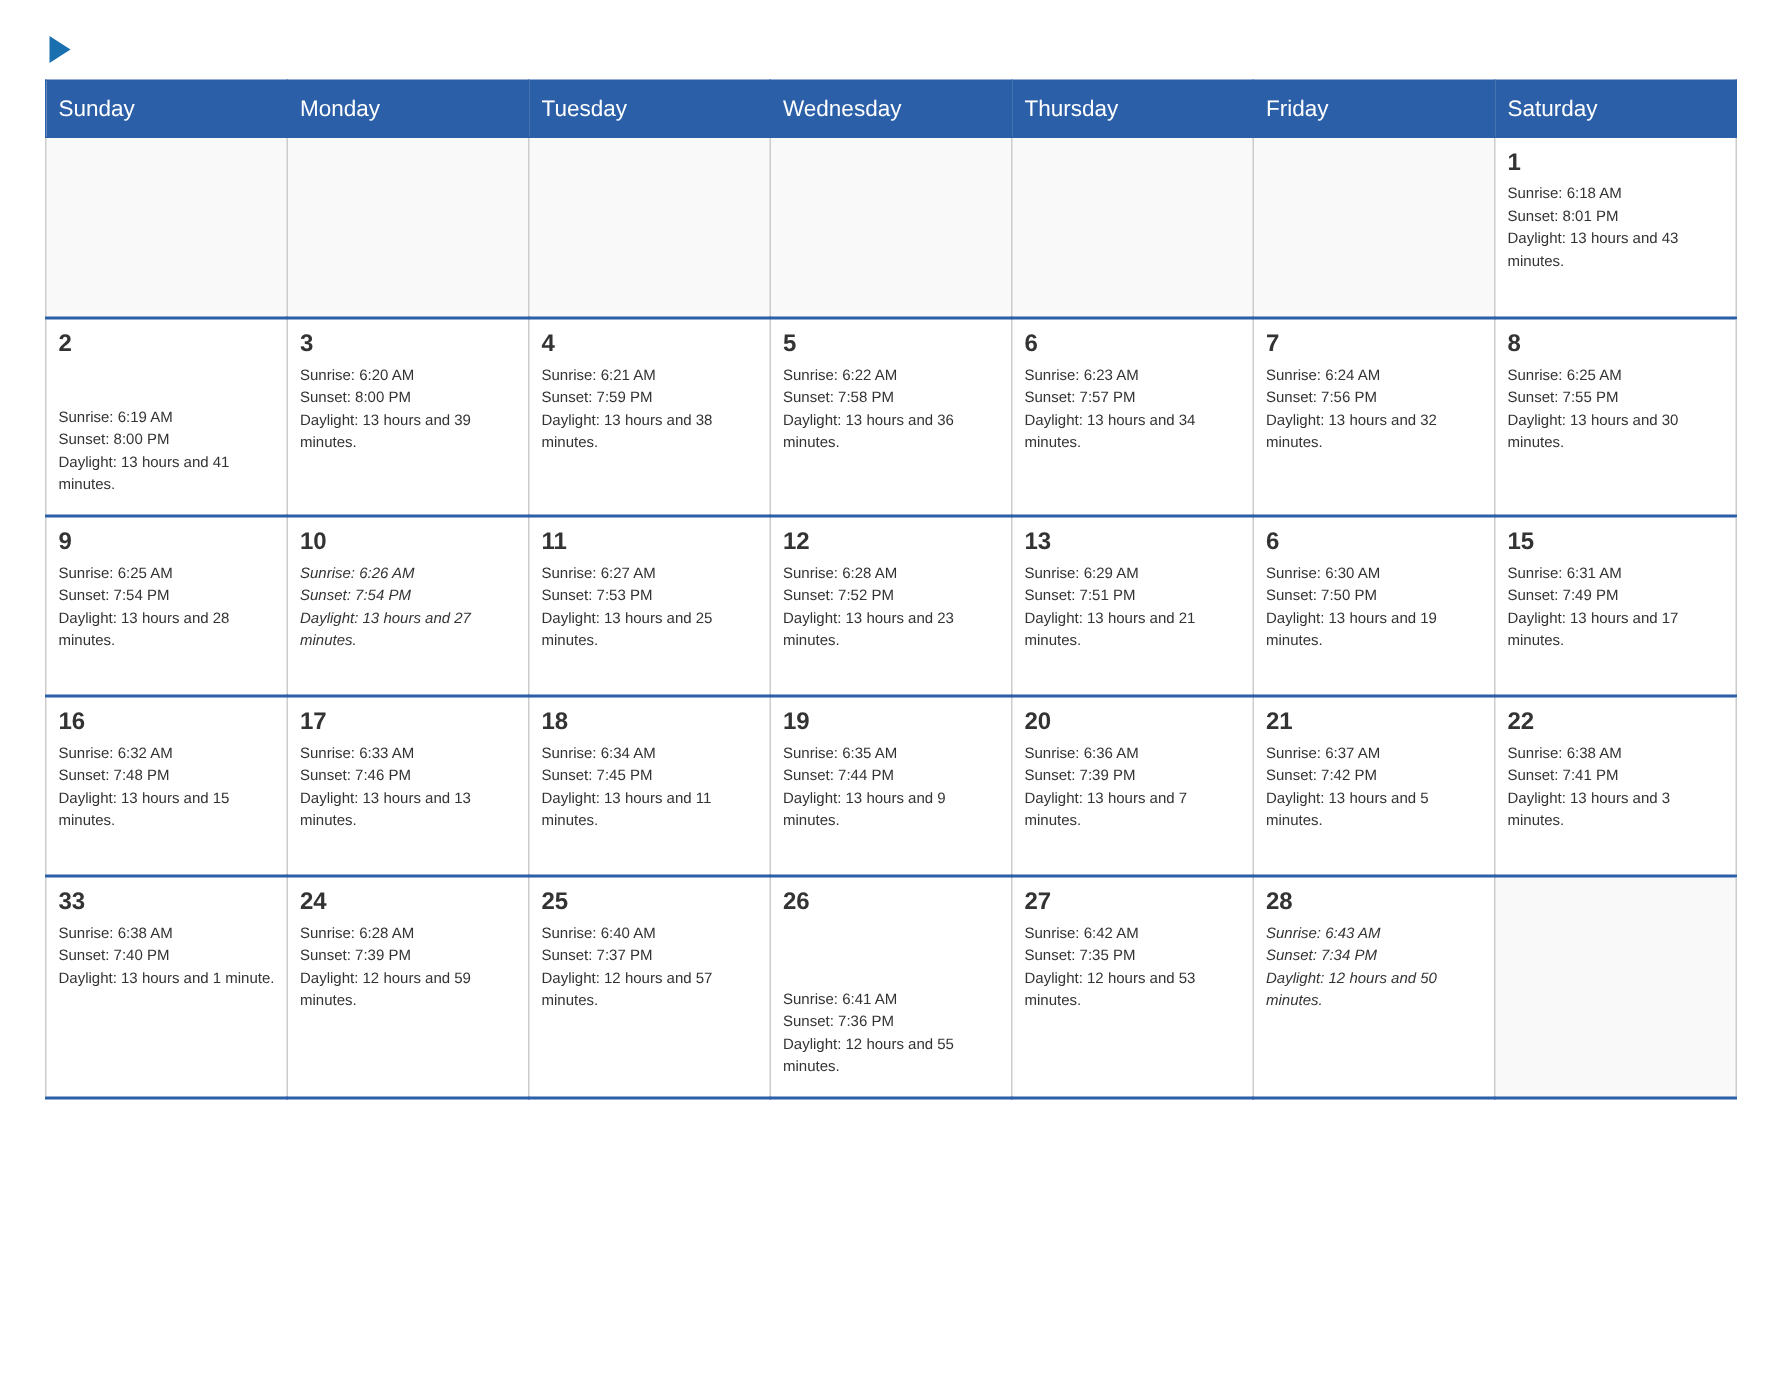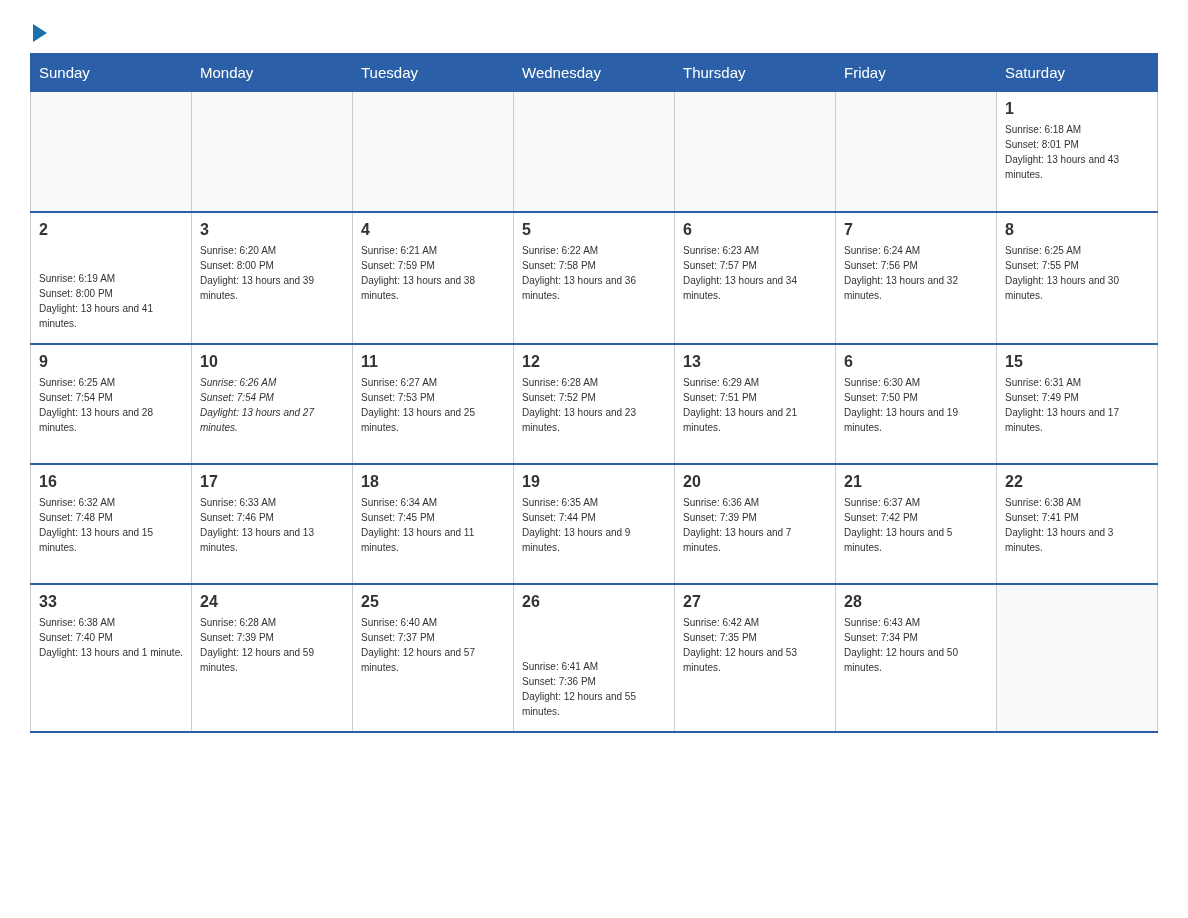--- a/index.html
+++ b/index.html
@@ -308,20 +308,20 @@
 Daylight: 12 hours and 55 minutes.</div>
         </td>
         <td>
           <span class="day-number">27</span>
           <div class="day-info" style="white-space: pre-line;">Sunrise: 6:42 AM
 Sunset: 7:35 PM
 Daylight: 12 hours and 53 minutes.</div>
         </td>
         <td>
           <span class="day-number">28</span>
-          <div class="day-info" style="white-space: pre-line;">Sunrise: 6:43 AM
+          <div class="day-info" style="white-space: pre-line; font-style: italic;">Sunrise: 6:43 AM
 Sunset: 7:34 PM
 Daylight: 12 hours and 50 minutes.</div>
         </td>
         <td class="empty-cell"></td>
       </tr>
     </tbody>
 </table>
 
 </body></html>

